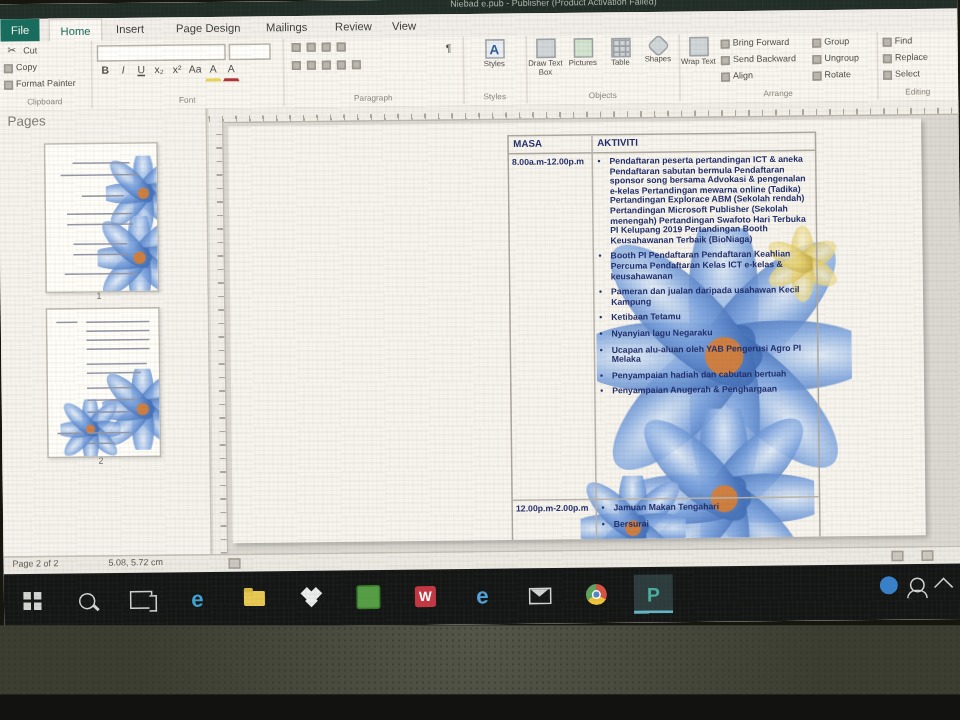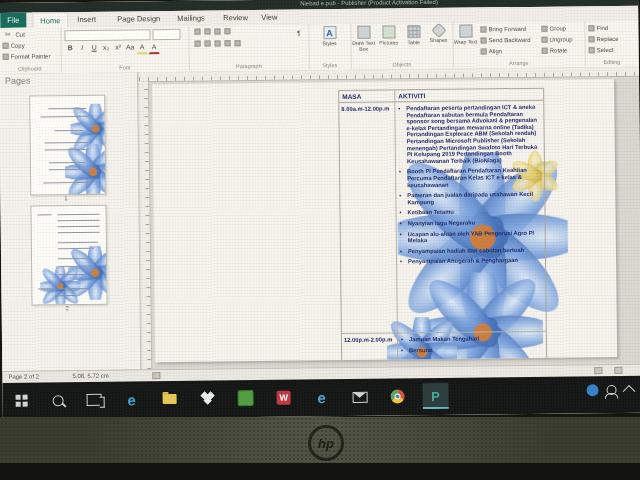--- a/index.html
+++ b/index.html
@@ -439,16 +439,15 @@
         <span class="caret"></span>
 
       </div>
     </div>
 
     <div class="moire"></div>
   </div>
 
   <div class="bezel">
     <div class="dots"></div>
-    <div class="hplogo">hp</div>
   </div>
   <div class="bottomstrip"></div>
 </div>
 
 </body></html>

